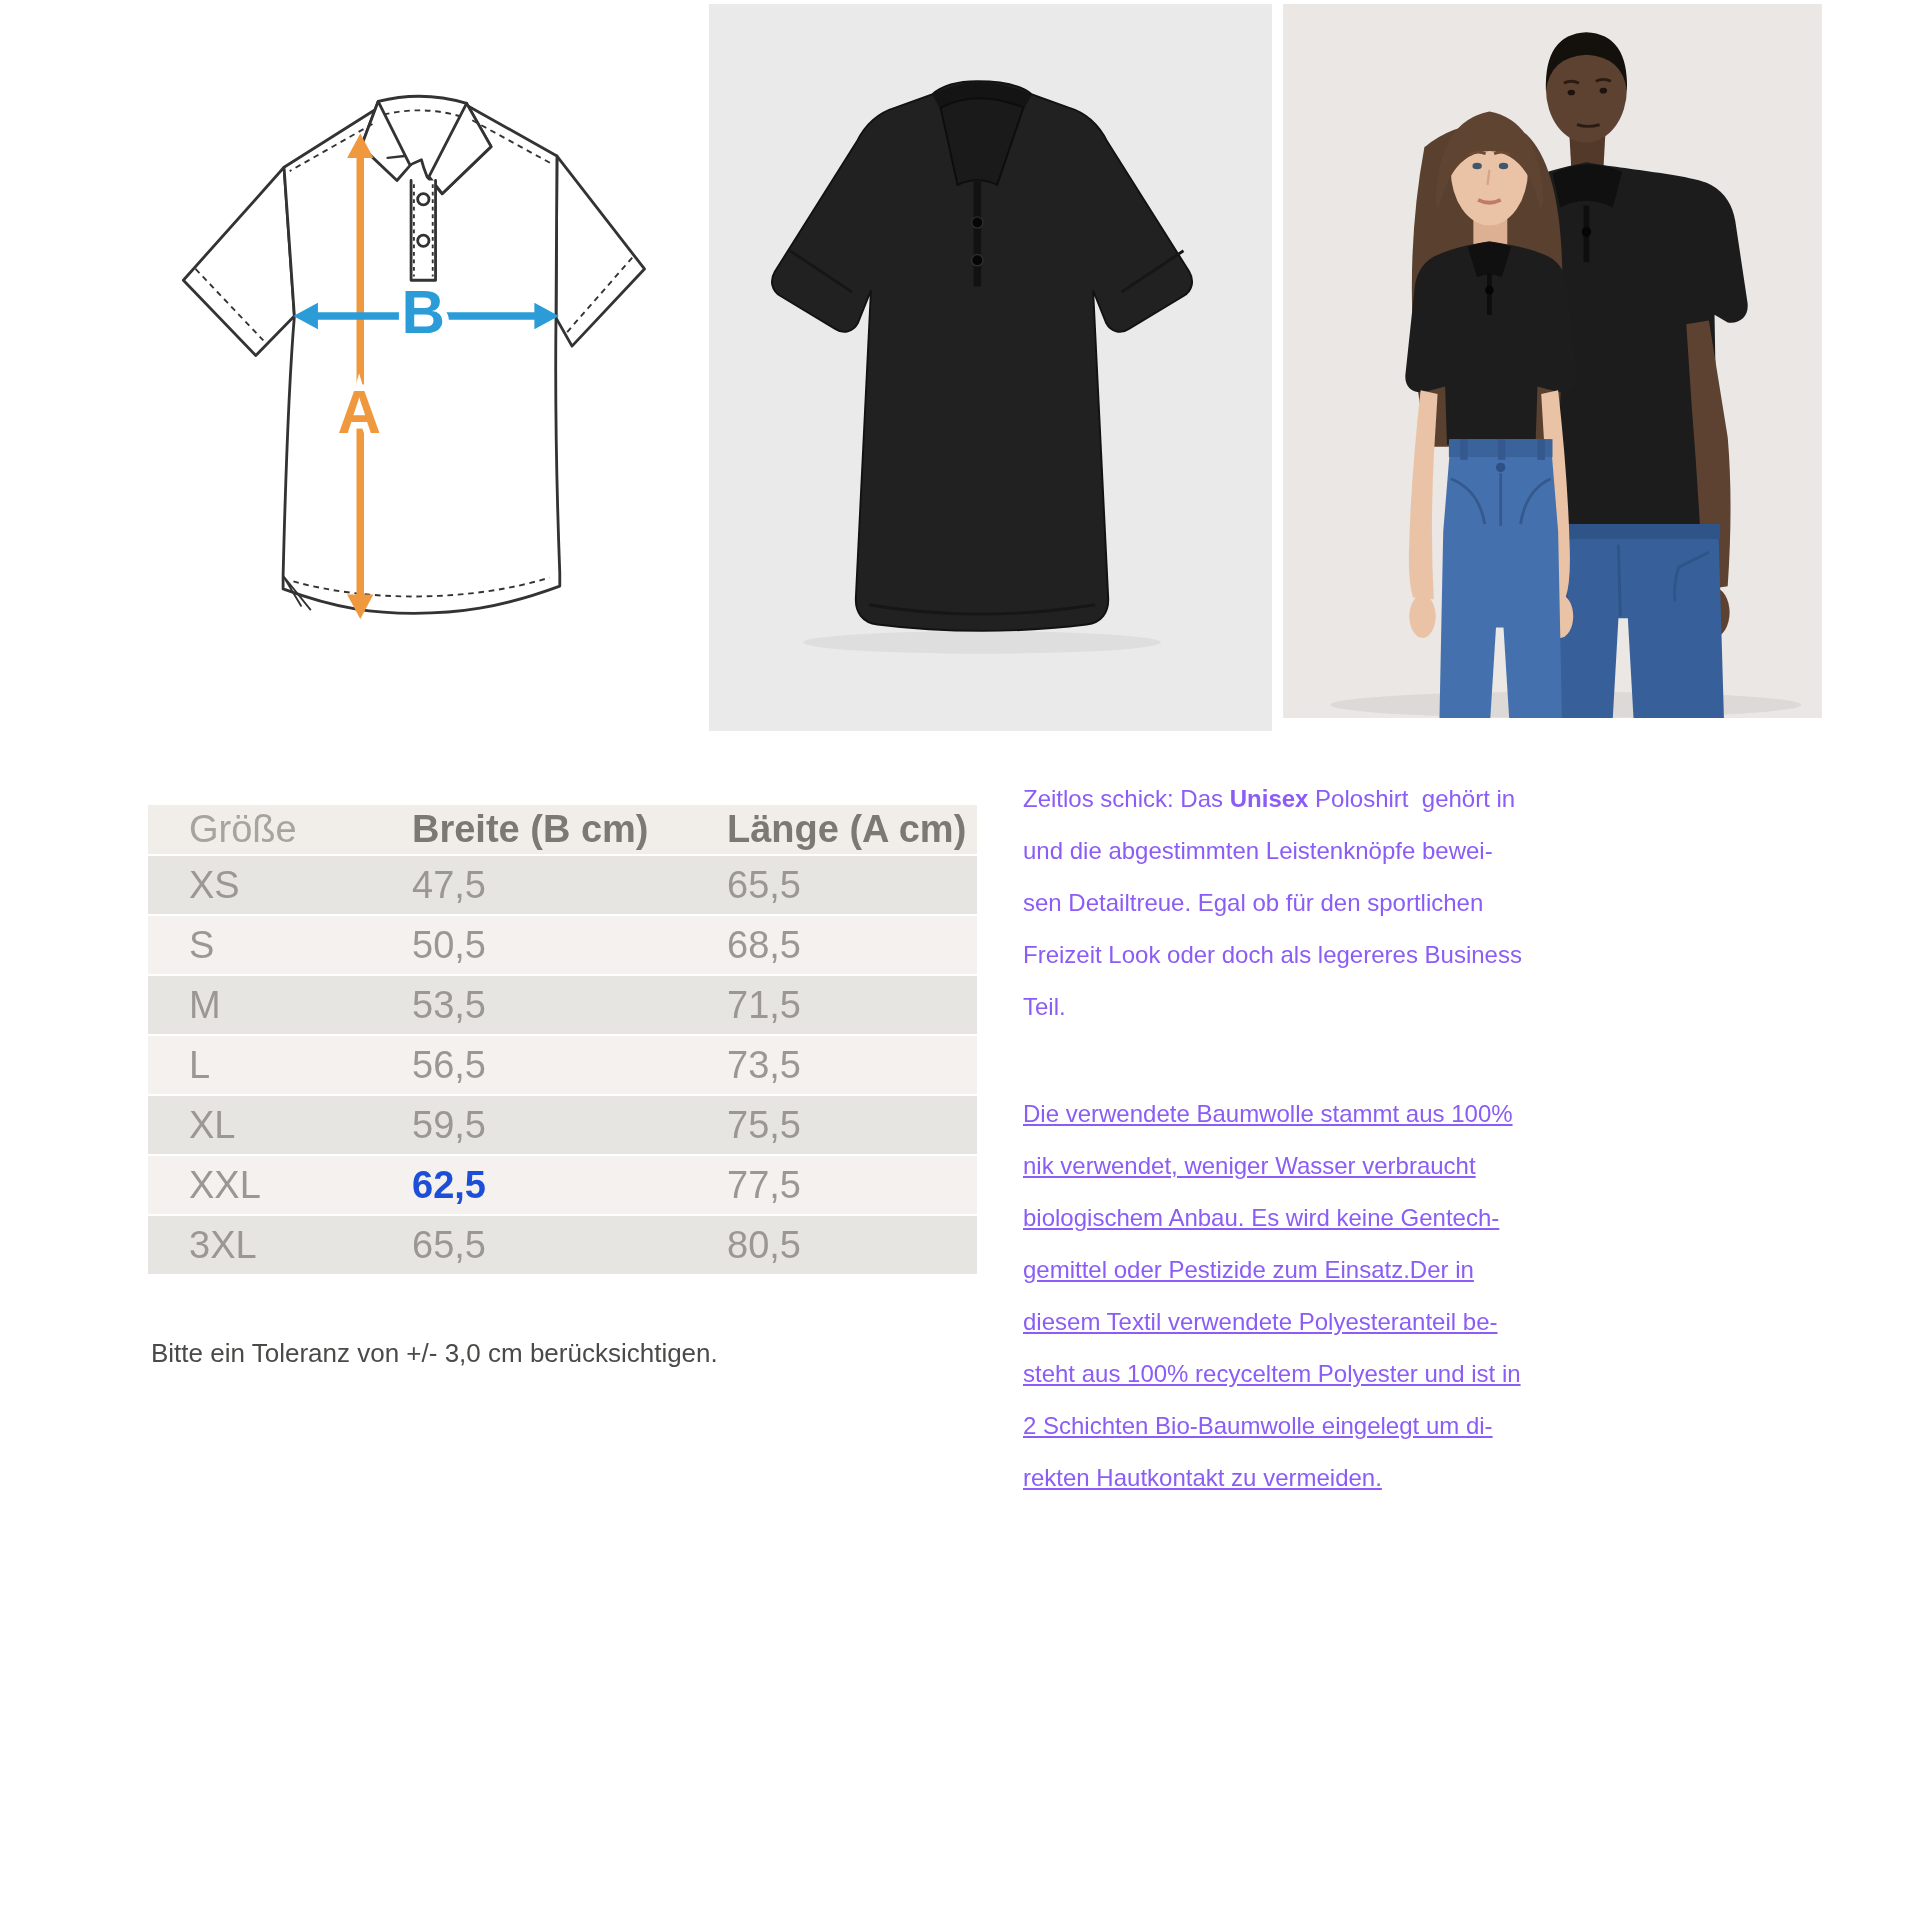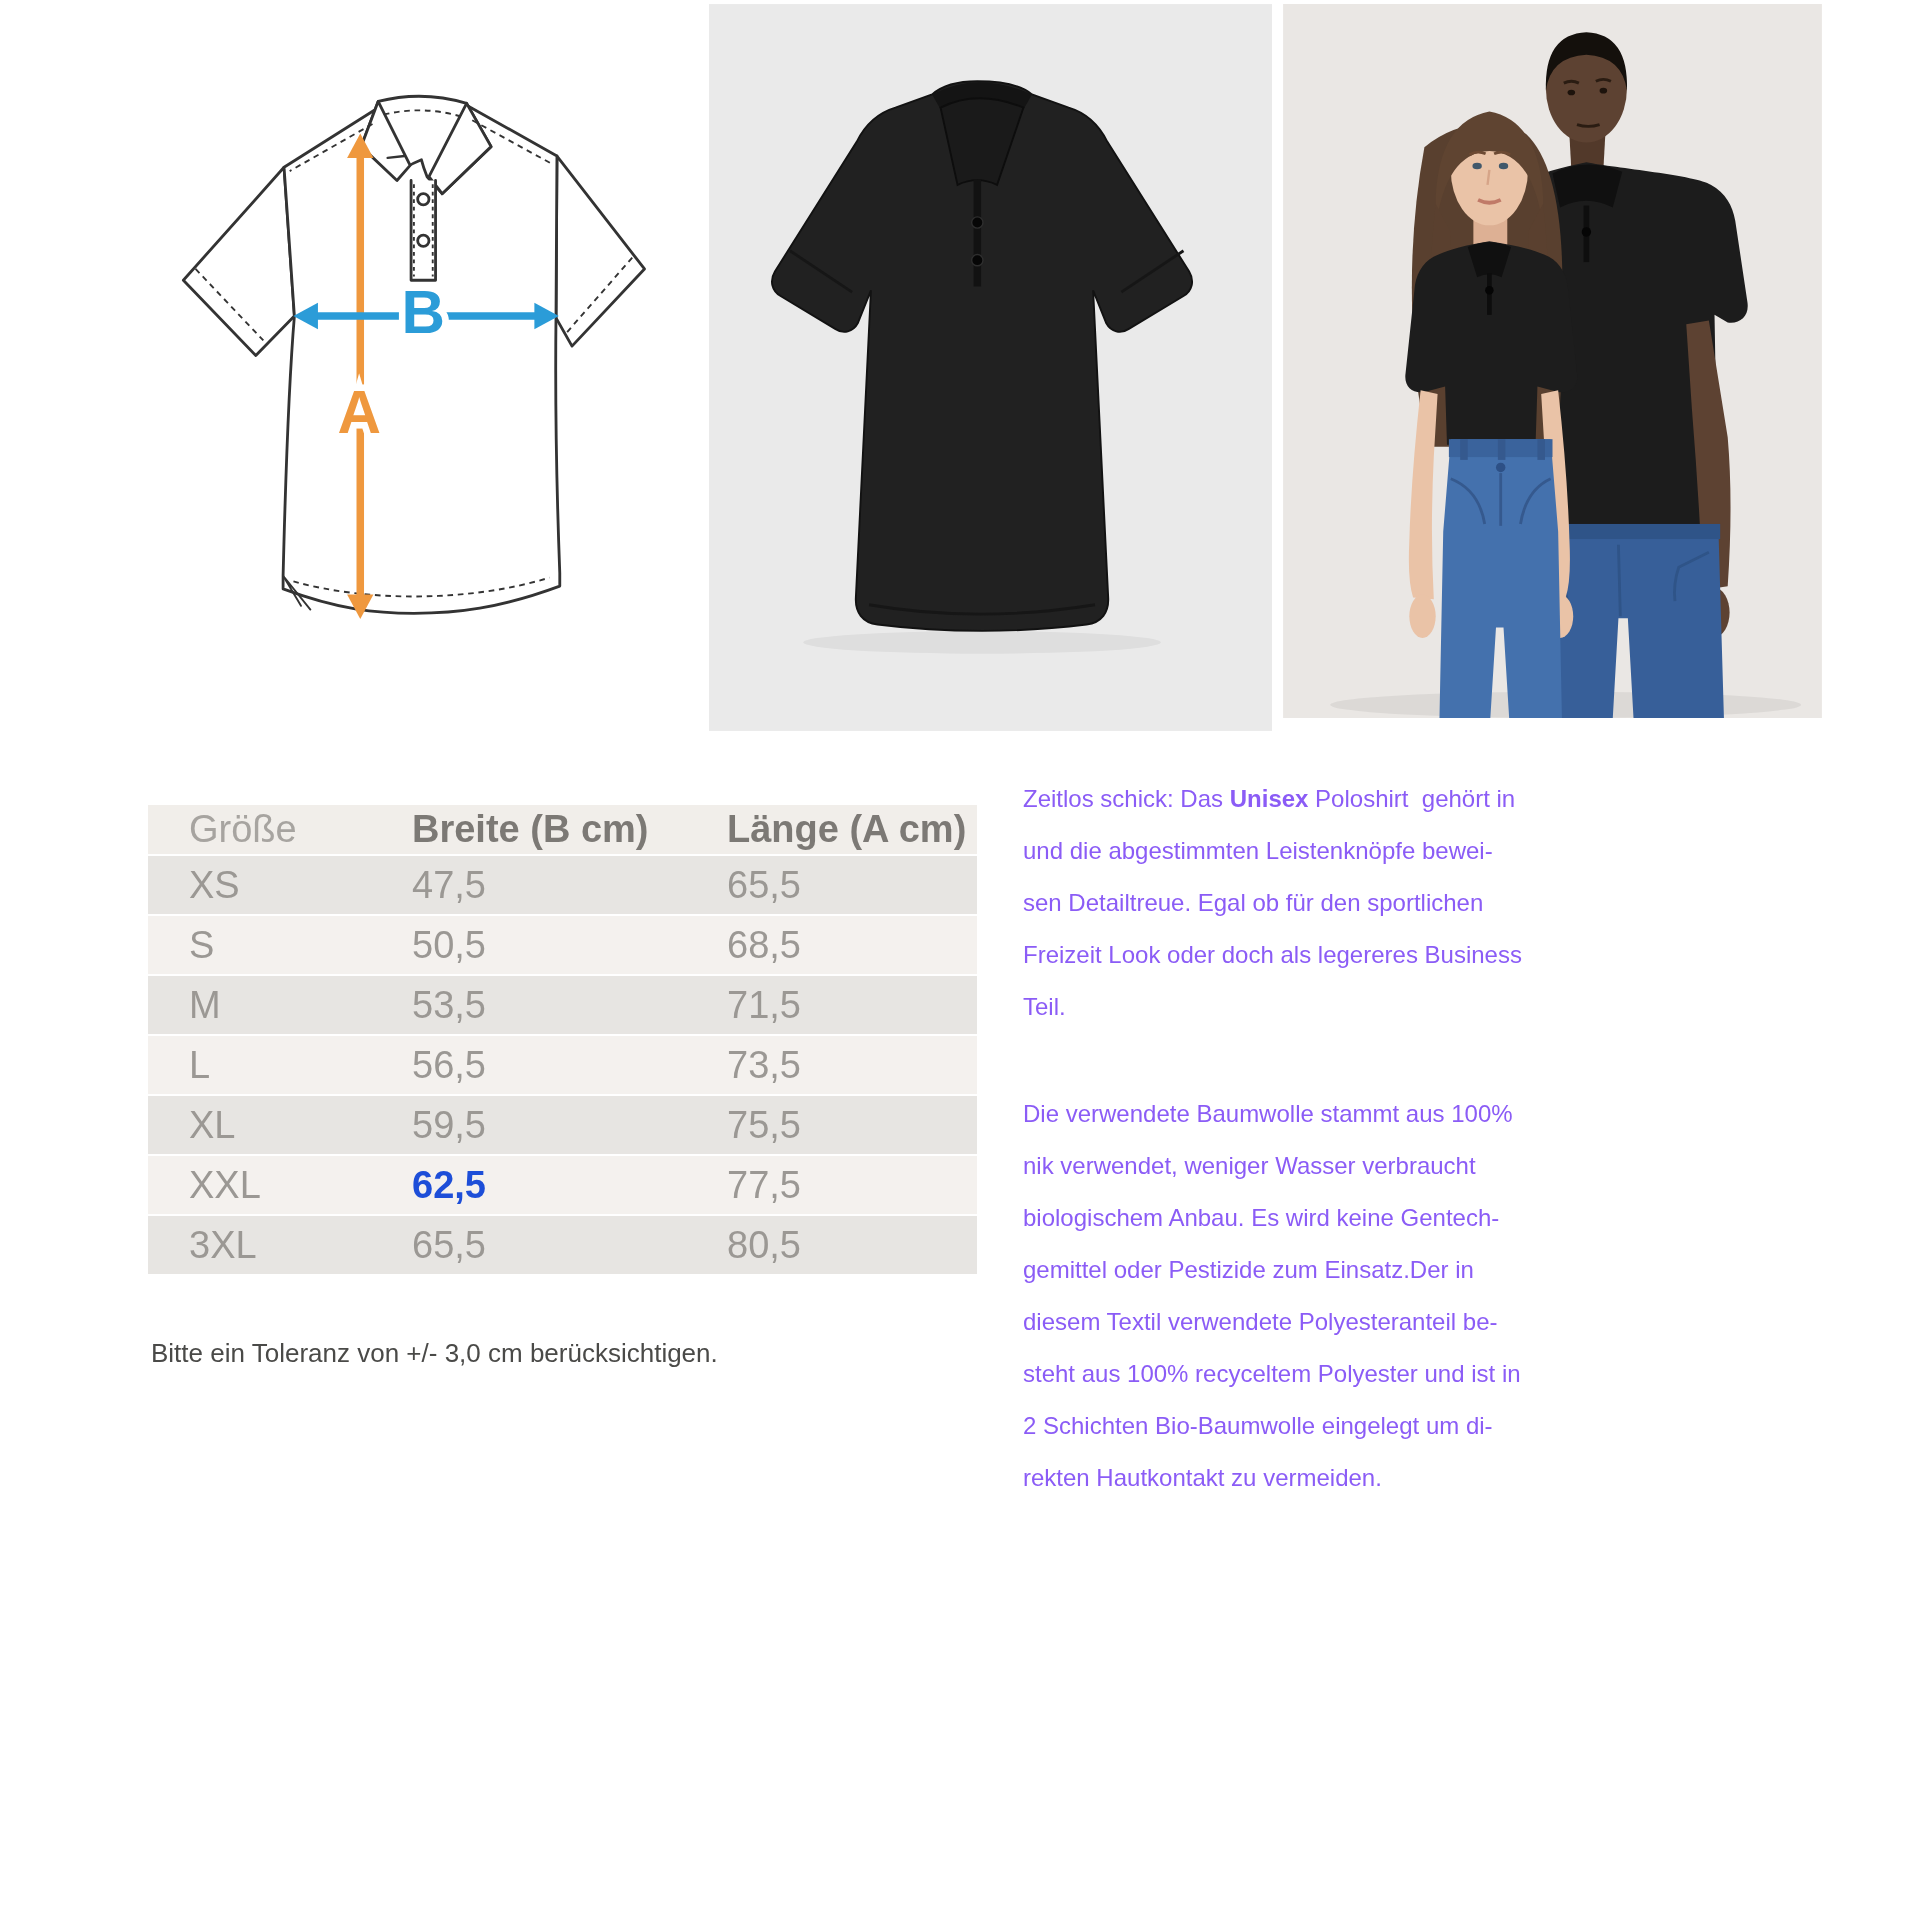--- a/index.html
+++ b/index.html
@@ -44,21 +44,21 @@
     position:absolute; left:151px; top:1338px;
     font-size:26px; color:#4a4a48; white-space:pre;
   }
 
   .desc {
     position:absolute; left:1023px; top:773px; width:876px;
     color:#8b5cf6; font-size:24px;
   }
   .desc .line { line-height:52px; white-space:pre; }
   .desc .brand { font-weight:bold; }
-  .para2 { margin-top:55px; }
+  .para2 { margin-top:55px;text-decoration:underline; }
   .bullets { margin-top:34px; }
   .bullets .line { line-height:56px; }
 </style>
 </head>
 <body>
 
 <div class="canvas">
 
   <div class="panel diagram">
     <svg viewBox="0 0 560 620">

